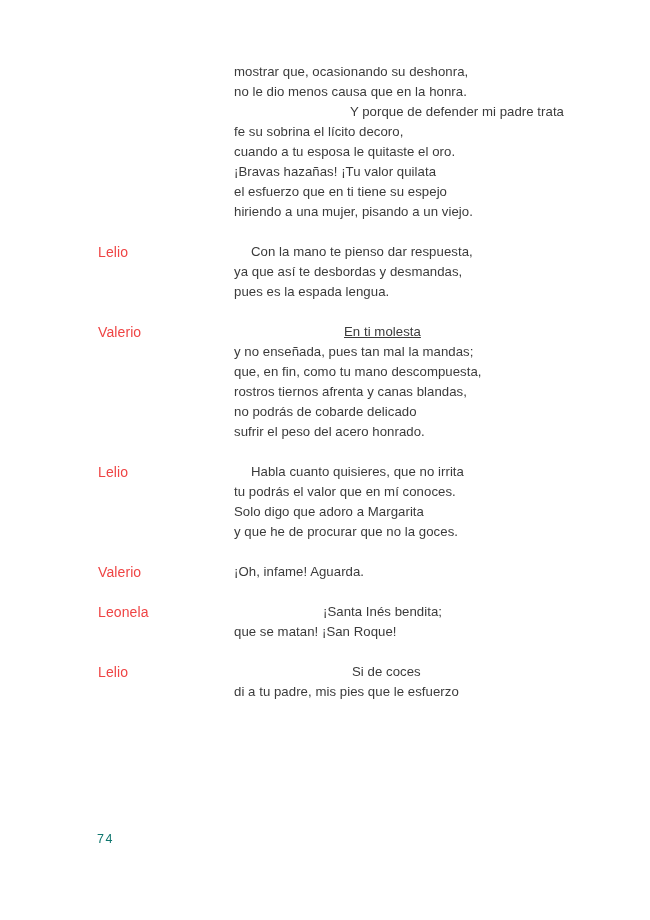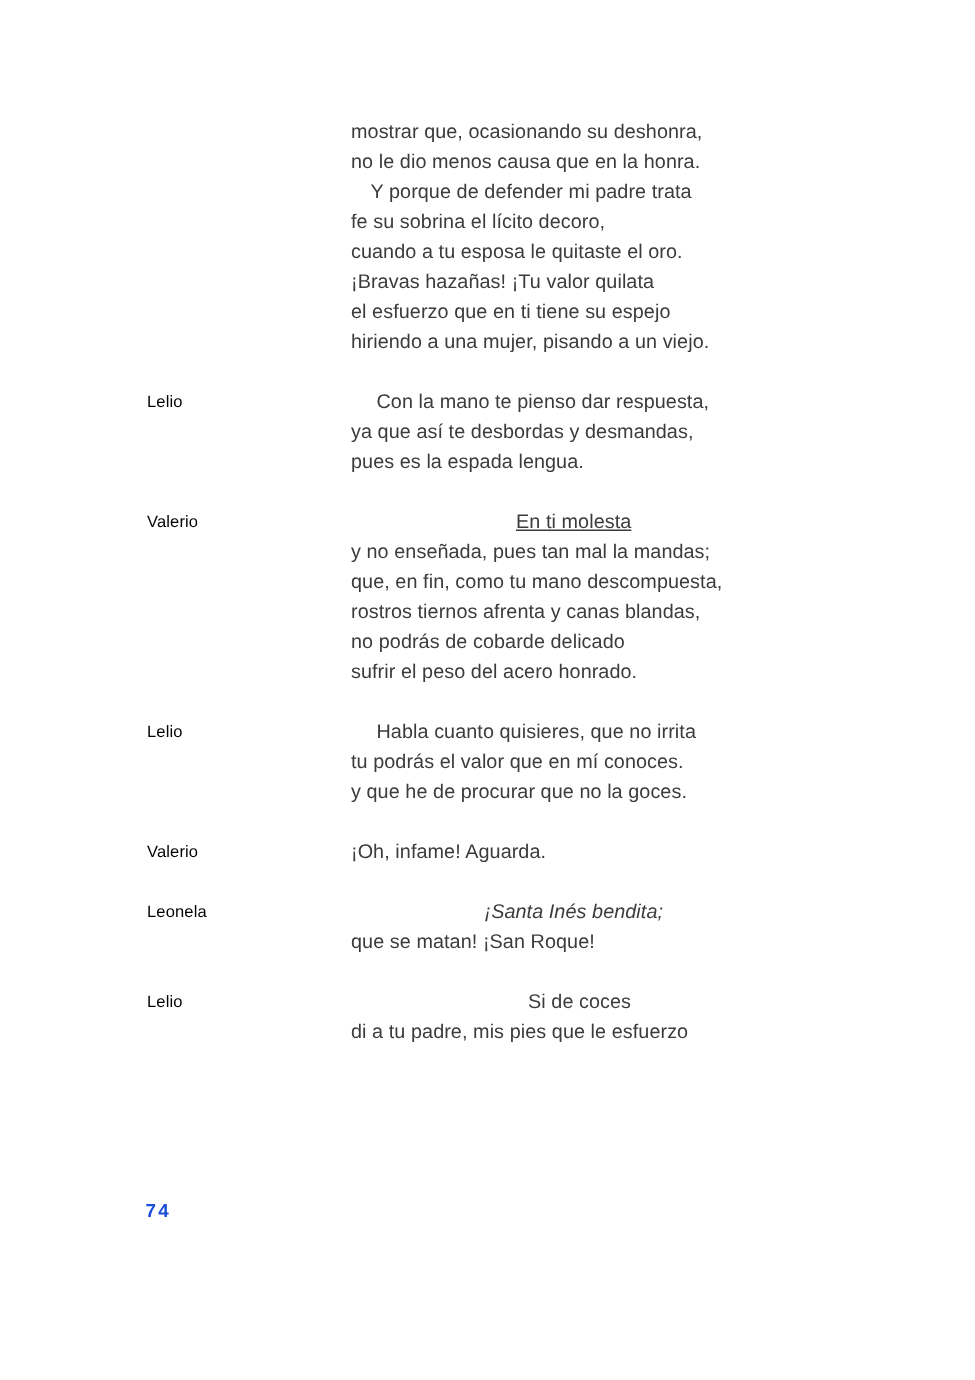--- a/index.html
+++ b/index.html
@@ -20,72 +20,72 @@
   .page {
     position: absolute;
     inset: 0;
     background: #ffffff;
   }
 
   
   .content {
     position: absolute;
     left: 0;
-    top: 78px;
+    top: 62px;
     width: 564px;
   }
 
   .speech {
     position: relative;
     display: block;
     margin: 0 0 20px 0;
   }
 
   .speaker {
     position: absolute;
     left: 98px;
     top: 0;
     width: 130px;
-    font-size: 11px;
+    font-size: 14px;
     line-height: 20px;
     letter-spacing: 0.1px;
-    color: #000000;
+    color: #ef4444;
     white-space: nowrap;
   }
 
   .verses {
     margin: 0;
     padding: 0 0 0 234px;
     list-style: none;
   }
 
   .verse {
     font-size: 13.2px;
     line-height: 20px;
     letter-spacing: 0.05px;
     color: #3b3b3b;
     white-space: pre;
   }
 
   
-  .verse.ind-sm  { padding-left: 13px; }
+  .verse.ind-sm  { padding-left: 13px; text-align: right; }
   .verse.ind-md  { padding-left: 17px; }
   .verse.ind-xl  { padding-left: 110px; text-decoration: underline; }
   .verse.ind-xxl { padding-left: 118px; }
-  .verse.ind-huge{ padding-left: 89px; font-style: italic; }
+  .verse.ind-huge{ padding-left: 89px; }
 
   
   .folio {
     position: absolute;
     left: 97px;
-    top: 800px;
+    top: 832px;
     font-size: 12.5px;
-    font-weight: bold;
+    font-weight: normal;
     letter-spacing: 1.6px;
-    color: #1d4ed8;
+    color: #0f766e;
   }
 </style>
 </head>
 <body>
 
 <div class="page">
   <div class="content" id="content">
       <div class="speech">
         <div class="verses">
           <div class="verse ">mostrar que, ocasionando su deshonra,</div>
@@ -115,20 +115,21 @@
           <div class="verse ">rostros tiernos afrenta y canas blandas,</div>
           <div class="verse ">no podrás de cobarde delicado</div>
           <div class="verse ">sufrir el peso del acero honrado.</div>
         </div>
       </div>
       <div class="speech">
         <div class="speaker">Lelio</div>
         <div class="verses">
           <div class="verse ind-md">Habla cuanto quisieres, que no irrita</div>
           <div class="verse ">tu podrás el valor que en mí conoces.</div>
+          <div class="verse ">Solo digo que adoro a Margarita</div>
           <div class="verse ">y que he de procurar que no la goces.</div>
         </div>
       </div>
       <div class="speech">
         <div class="speaker">Valerio</div>
         <div class="verses">
           <div class="verse ">¡Oh, infame! Aguarda.</div>
         </div>
       </div>
       <div class="speech">

